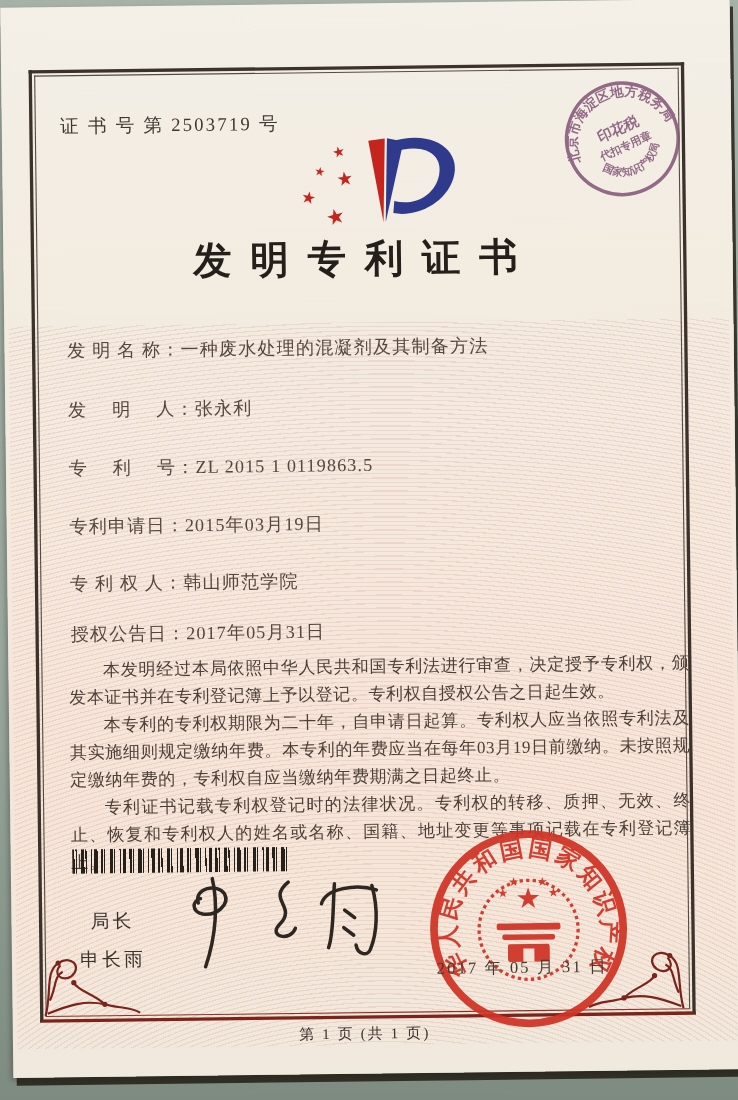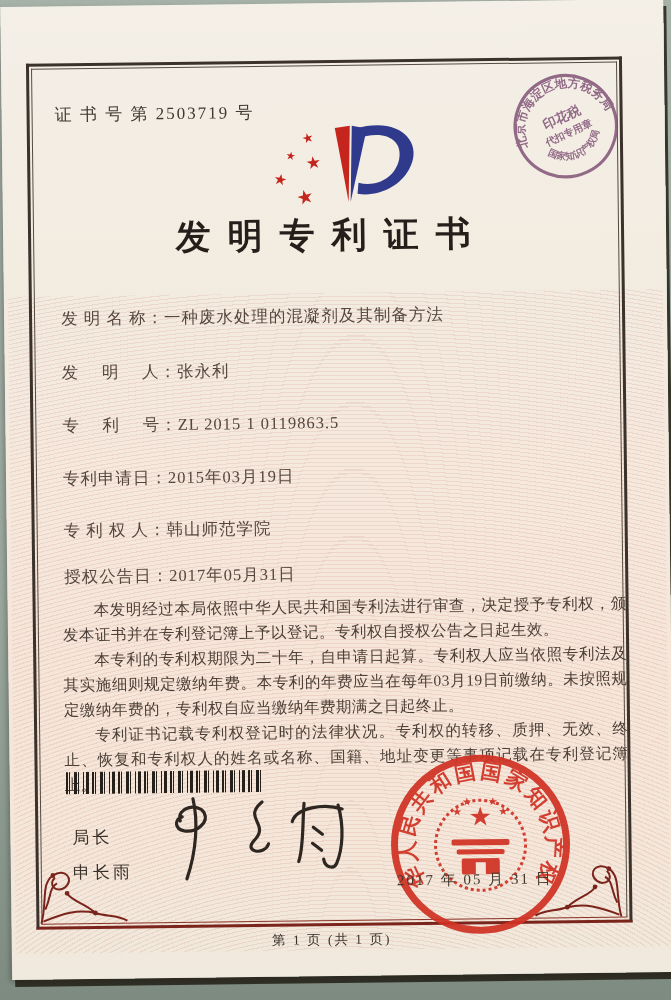--- a/index.html
+++ b/index.html
@@ -43,21 +43,21 @@
   }
   .body-text p{margin:0;text-indent:2em;}
   .barcode{
     position:absolute;left:56px;top:766px;width:196px;height:22px;
     background:repeating-linear-gradient(90deg,
       #26201a 0 2px,transparent 2px 3px,#26201a 3px 4px,transparent 4px 8px,
       #26201a 8px 11px,transparent 11px 12px,#26201a 12px 13px,transparent 13px 17px,
       #26201a 17px 18px,transparent 18px 20px,#26201a 20px 23px,transparent 23px 26px);
   }
   .director{position:absolute;left:62px;top:820px;font-size:17px;color:#3a322b;letter-spacing:3px;}
-  .director div{margin-bottom:12px;}
+  .director div{margin-bottom:12px;text-align:center;}
   .sig{position:absolute;left:136px;top:790px;width:218px;height:90px;}
   .seal{position:absolute;left:375px;top:748px;width:190px;height:190px;opacity:.93;}
   .seal-date{position:absolute;left:386px;top:869px;font-size:15px;letter-spacing:2px;color:#43392f;white-space:nowrap;}
   .flourish{position:absolute;width:92px;height:86px;}
   .fl-left{left:26px;top:833px;}
   .fl-right{left:522px;top:833px;transform:scaleX(-1);}
   .footer{
     position:absolute;left:25px;top:928px;width:590px;text-align:center;
     font-size:13.5px;color:#3a322b;letter-spacing:2px;
   }

